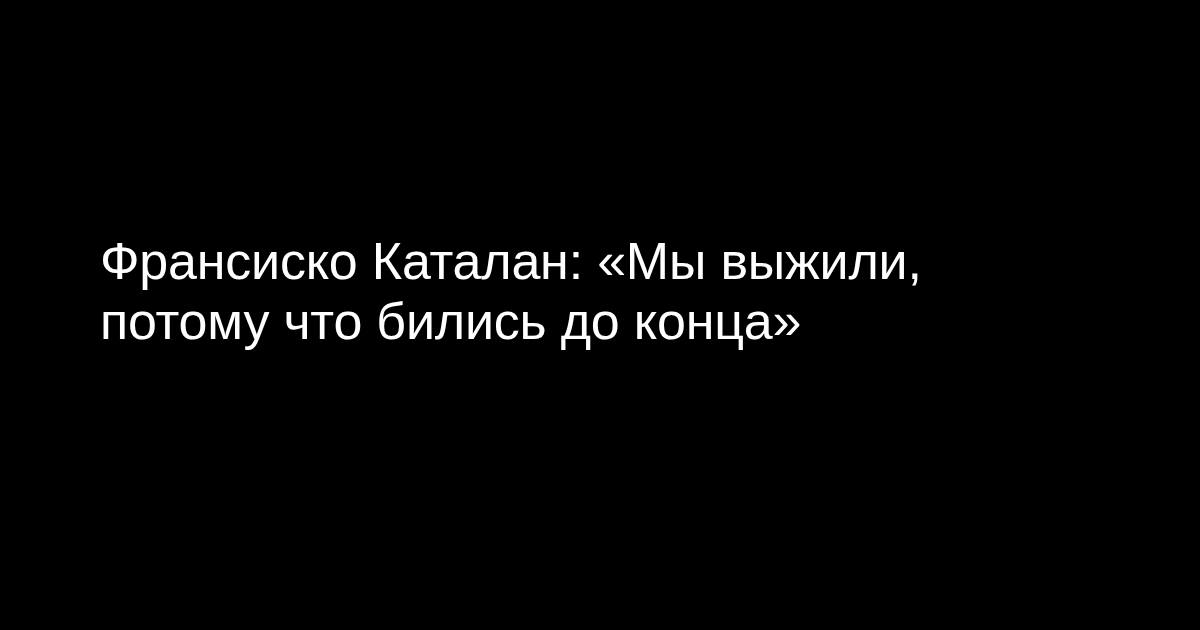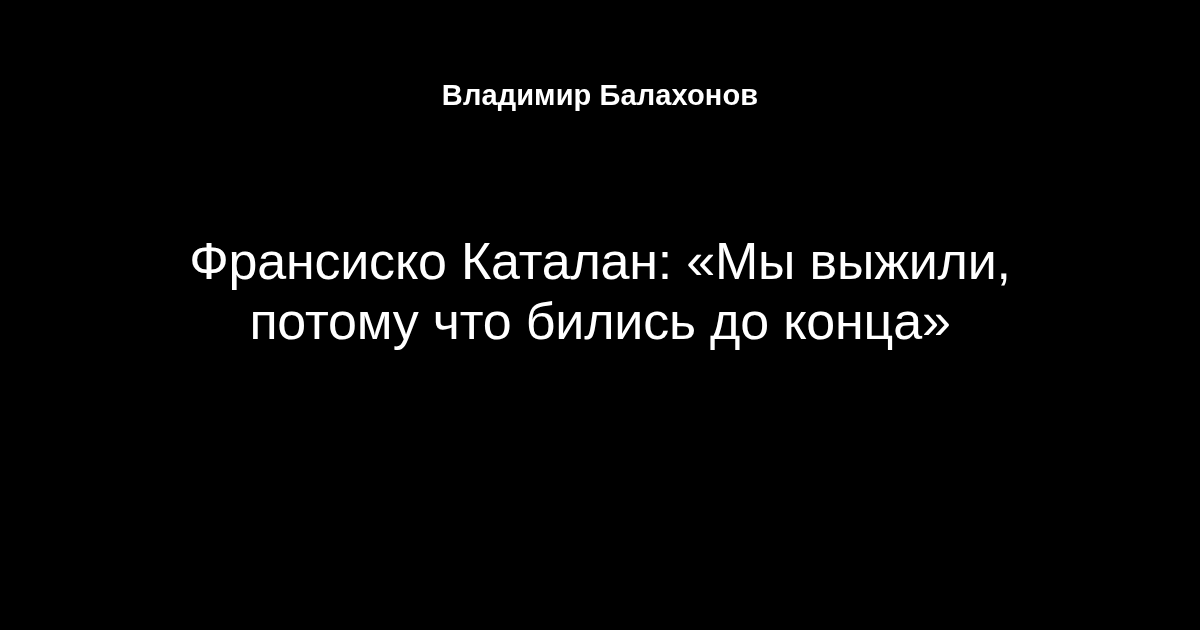--- a/index.html
+++ b/index.html
@@ -44,40 +44,37 @@
     white-space: nowrap;
   }
 
   
   #headline-block {
     position: absolute;
     top: 231px;
     left: 0;
     width: 1200px;
     padding: 0 76px;
-    text-align: center;
+    text-align: left;
   }
 
   #headline-title {
     font-size: 52px;
     font-weight: 400;
     color: #ffffff;
     line-height: 60px;
     letter-spacing: -0.2px;
     max-width: 1000px;
     margin: 0 auto;
     word-wrap: break-word;
   }
 </style>
 </head>
 <body>
 
 <div id="share-card">
 
-  <div id="author-byline">
-    <span id="author-name">Владимир Балахонов</span>
-  </div>
 
   <div id="headline-block">
     <h1 id="headline-title">Франсиско Каталан: «Мы выжили, потому что бились до конца»</h1>
   </div>
 
 </div>
 
 </body></html>

